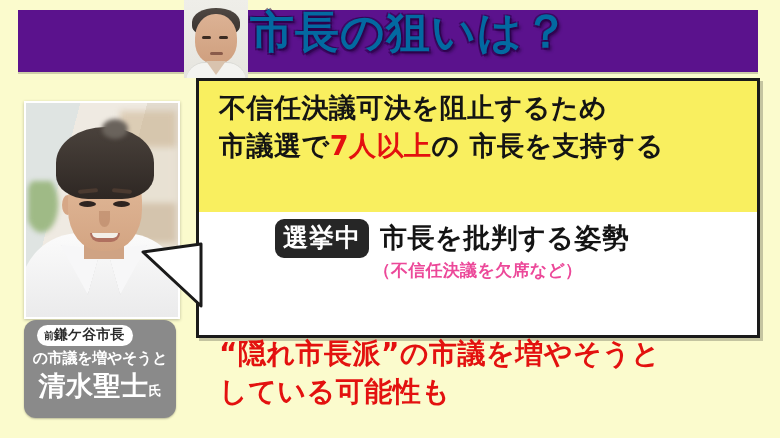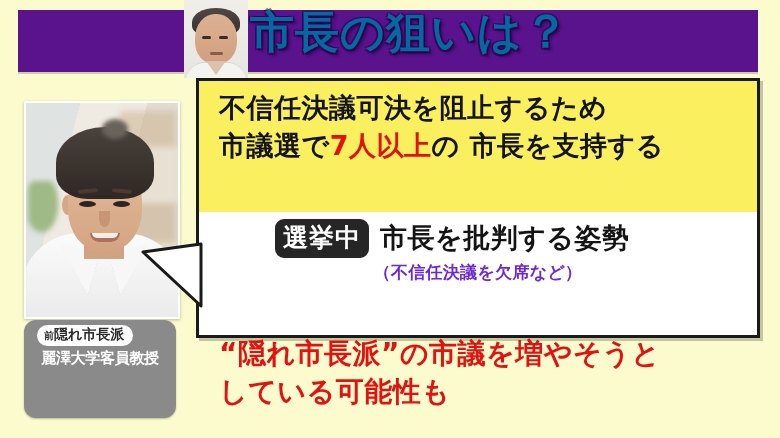--- a/index.html
+++ b/index.html
@@ -387,22 +387,23 @@
     color: #141414;
     white-space: nowrap;
     letter-spacing: 0.5px;
   }
   .subnote {
     text-align: center;
     margin-top: -1px;
     font-size: 17px;
     line-height: 22px;
     font-weight: 700;
-    color: #6d28d9;
+    color: #ec4899;
     letter-spacing: 0.3px;
+    font-family: Liberation Mono, monospace;
   }
 
   
   .redblock {
     position: absolute;
     left: 20px;
     right: 10px;
     top: 254px;
   }
   .rline {
@@ -447,22 +448,23 @@
     <div class="pc-hair"></div>
     <div class="pc-brow l"></div>
     <div class="pc-brow r"></div>
     <div class="pc-eye l"></div>
     <div class="pc-eye r"></div>
     <div class="pc-nose"></div>
     <div class="pc-mouth"></div>
   </div>
 
   <div class="nameplate">
-    <div class="np-pill"><span class="pre">前</span><span>隠れ市長派</span></div>
-    <div class="np-affil">麗澤大学客員教授</div>
+    <div class="np-pill"><span class="pre">前</span><span>鎌ケ谷市長</span></div>
+    <div class="np-affil">の市議を増やそうと</div>
+    <div class="np-name"><span>清水聖士</span><span class="suffix">氏</span></div>
   </div>
 
   <svg class="tail" viewBox="0 0 62 66">
     <polygon points="2,10 60,2 60,64" fill="#ffffff" stroke="#1a1a1a" stroke-width="3" stroke-linejoin="round"></polygon>
   </svg>
 
   <div class="bubble">
 
     <div class="bubble-yellow">
       <div class="yellow-lines">

